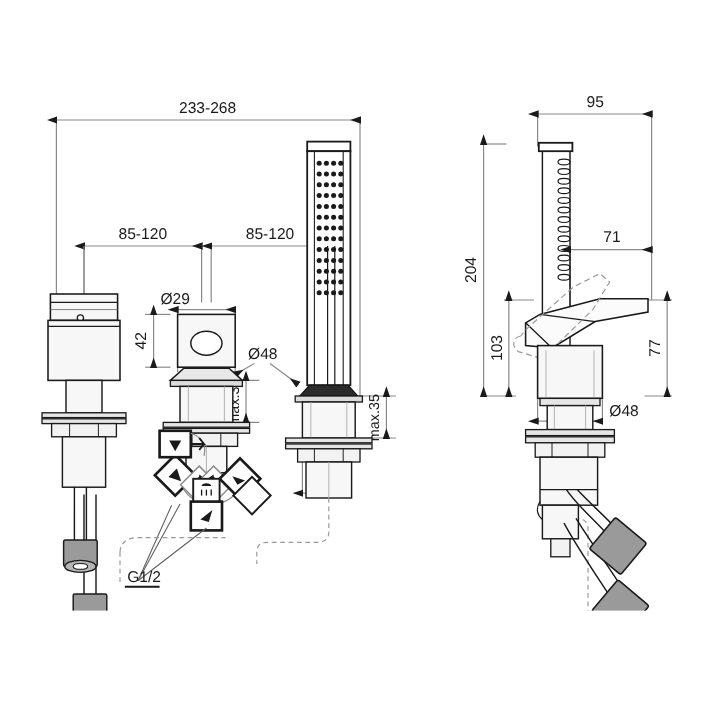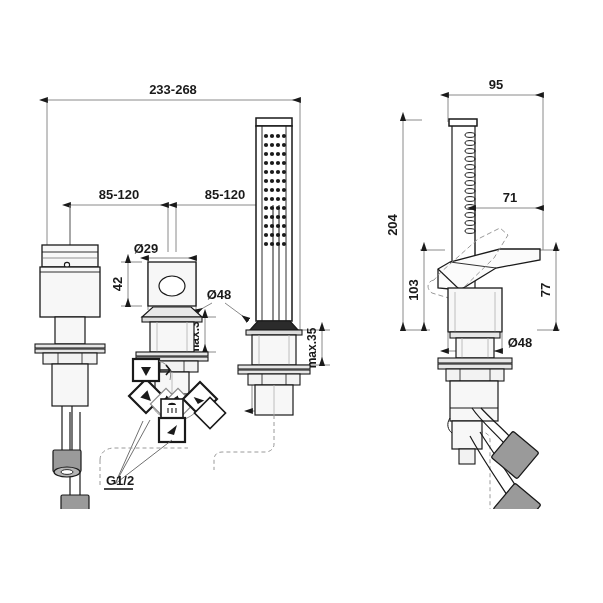--- a/index.html
+++ b/index.html
@@ -9,21 +9,20 @@
   }
   body {
     font-family: "Liberation Sans", sans-serif;
   }
   #sheet {
     position: relative;
     width: 603px;
     height: 509px;
     background: #ffffff;
     overflow: hidden;
-    font-weight: bold;
   }
   #sheet svg {
     display: block;
   }
   .dimtext {
     font-family: "Liberation Sans", sans-serif;
     font-size: 13px;
     fill: #1a1a1a;
   }
   .dimtext-sm {

